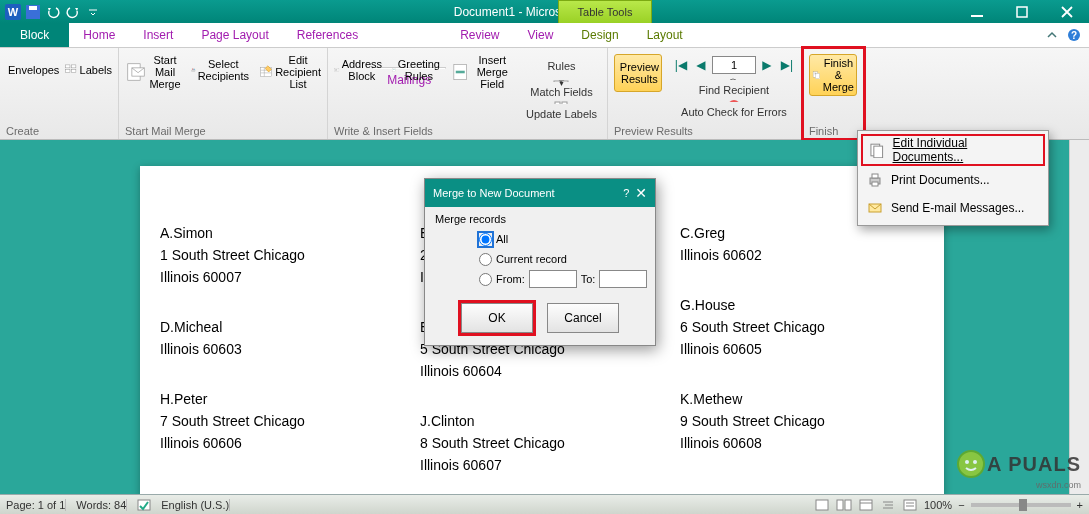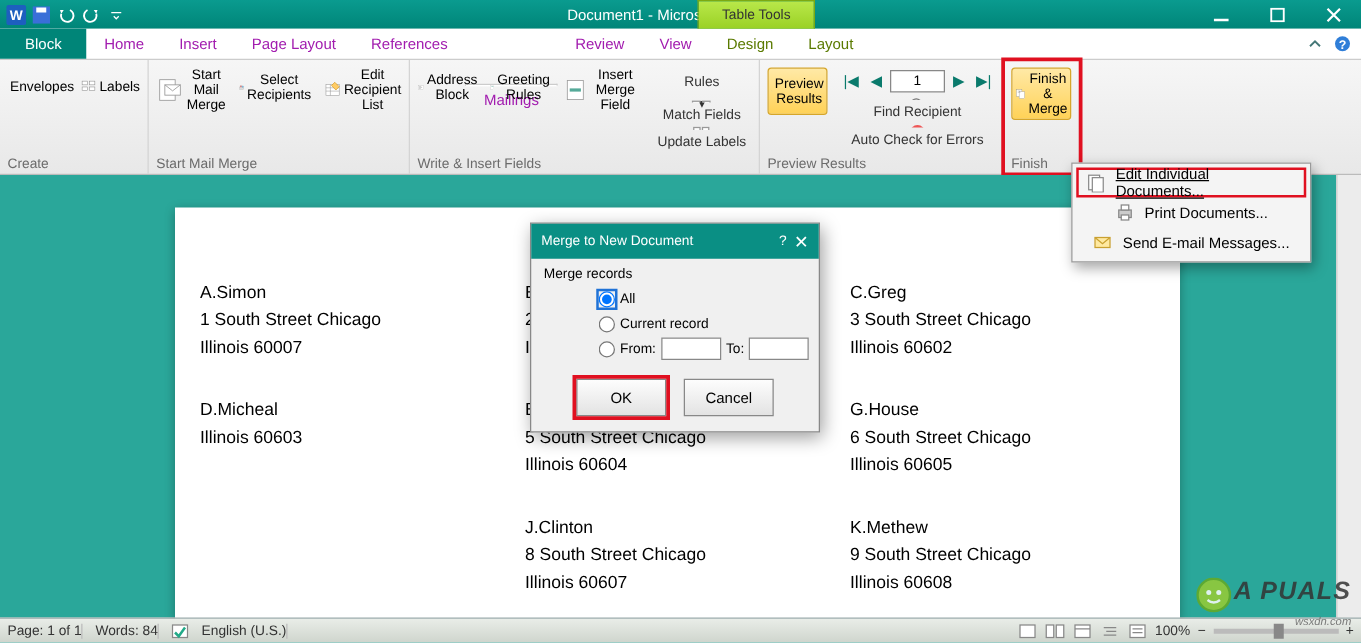--- a/index.html
+++ b/index.html
@@ -64,28 +64,28 @@
 .fieldset-label { margin-bottom: 4px; }
 .radio-row { display: flex; align-items: center; gap: 4px; height: 20px; padding-left: 44px; }
 .radio-row input[type=text] { width: 48px; height: 18px; border: 1px solid #888; }
 .dlg-buttons { display: flex; justify-content: center; gap: 14px; padding: 10px 0 12px 0; }
 .dlg-buttons button { width: 72px; height: 30px; background: linear-gradient(#fdfdfd,#e3e3e3); border: 1px solid #888; font-size: 12px; }
 .ok-highlight { outline: 3px solid #e01020; outline-offset: 0; }
 .selected-radio { outline: 2px solid #1f72d6; }
 
 
 .fmmenu { position: absolute; left: 857px; top: 130px; width: 192px; background: #f4f4f4; border: 1px solid #9a9a9a; box-shadow: 2px 4px 10px rgba(0,0,0,.35); font-size: 12px; padding: 3px; z-index: 50; }
-.fmmenu .mitem { display: flex; align-items: center; gap: 8px; height: 24px; padding: 0 6px; cursor: pointer; justify-content: center; }
+.fmmenu .mitem { display: flex; align-items: center; gap: 8px; height: 24px; padding: 14px 6px; cursor: pointer; }
 .fmmenu .mitem.framed { border: 2px solid #e01020; }
 .fmmenu .ico16 { width: 16px; height: 16px; }
 
 
 .finish-merge-frame { outline: 3px solid #e01020; outline-offset: -1px; }
 
-.watermark { position: absolute; right: 8px; bottom: 24px; font-size: 20px; font-weight: bold; color: #333; opacity: .85; letter-spacing: 1px; display:flex;gap:2px;font-style:italic; }
+.watermark { position: absolute; right: 8px; bottom: 36px; font-size: 20px; font-weight: bold; color: #333; opacity: .85; letter-spacing: 1px; display:flex;align-items:center;gap:2px; }
 .watermark .sub { position:absolute; right:0; bottom:-12px; font-size:9px; font-weight:normal; color:#666; letter-spacing:0; }
 
 svg { display: block; }
 </style>
 </head>
 <body>
 
 <div class="titlebar">
   <div class="qat">
     <div class="btn">
@@ -367,20 +367,25 @@
       <div class="col">
         <div class="entry">
           <div>A.Simon</div>
           <div>1 South Street Chicago</div>
           <div>Illinois 60007</div>
         </div>
         <div class="entry">
           <div>D.Micheal</div>
           <div>Illinois 60603</div>
         </div>
+        <div class="entry">
+          <div>H.Peter</div>
+          <div>7 South Street Chicago</div>
+          <div>Illinois 60606</div>
+        </div>
       </div>
       <div class="col">
         <div class="entry">
           <div>E</div>
           <div>2</div>
           <div>Il</div>
         </div>
         <div class="entry">
           <div>E</div>
           <div>5 South Street Chicago</div>
@@ -388,21 +393,20 @@
         </div>
         <div class="entry">
           <div>J.Clinton</div>
           <div>8 South Street Chicago</div>
           <div>Illinois 60607</div>
         </div>
       </div>
       <div class="col">
         <div class="entry">
           <div>C.Greg</div>
-          <div>3 South Street Chicago</div>
           <div>Illinois 60602</div>
         </div>
         <div class="entry">
           <div>G.House</div>
           <div>6 South Street Chicago</div>
           <div>Illinois 60605</div>
         </div>
         <div class="entry">
           <div>K.Methew</div>
           <div>9 South Street Chicago</div>

